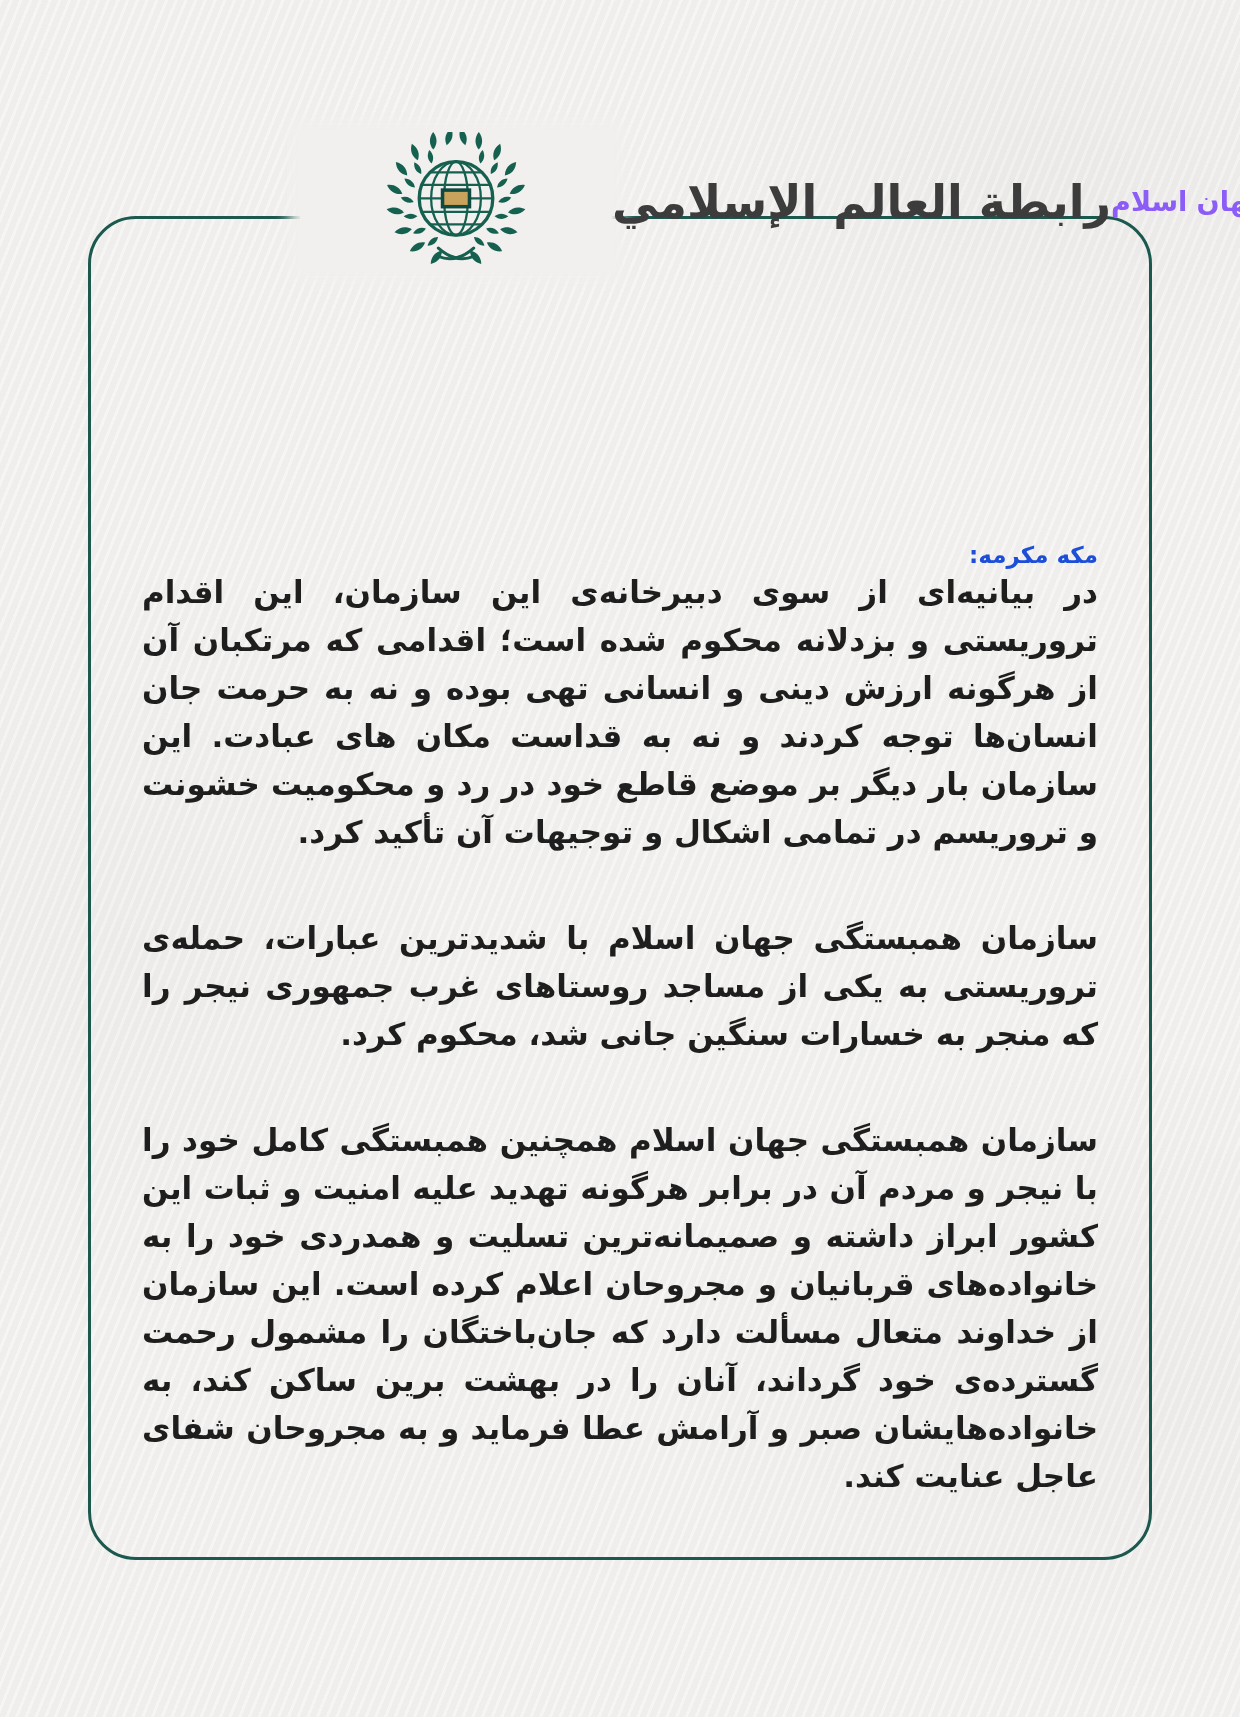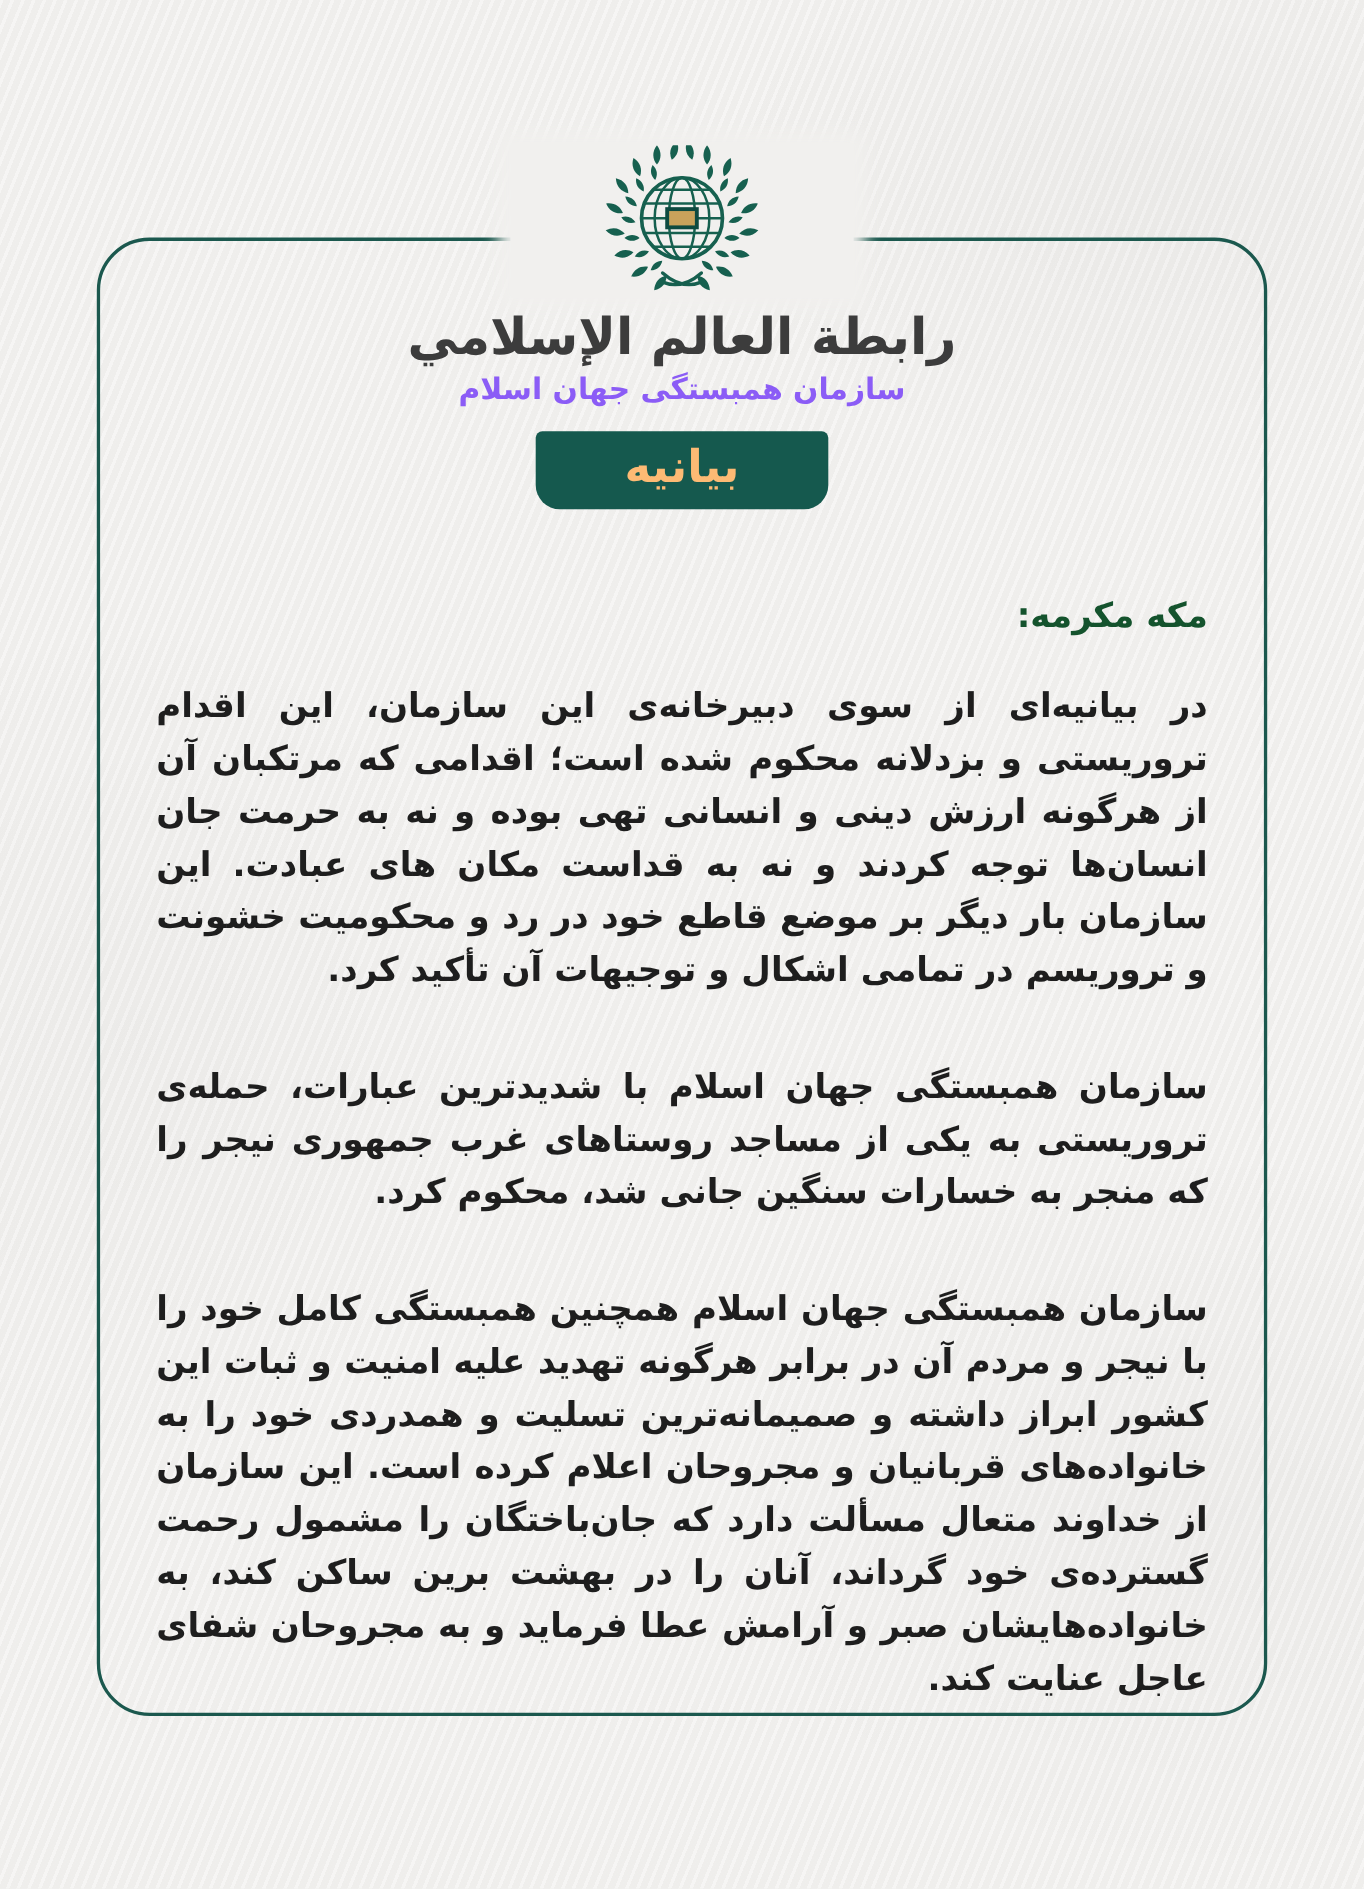--- a/index.html
+++ b/index.html
@@ -26,21 +26,21 @@
     left: 88px; top: 216px;
     width: 1064px; height: 1344px;
     border: 3px solid #1b584e;
     border-radius: 48px;
     background: transparent;
   }
   .header-stack {
     position: absolute;
     top: 130px; left: 50%;
     transform: translateX(-50%);
-    display: flex; flex-direction: column; align-items: center;
+    display: flex; align-items: center;
     z-index: 2;
     width: 640px;
   }
   .emblem-wrap {
     background: #f1f0ee;
     padding: 2px 42px 0 42px;
     box-shadow: 0 0 14px 10px #f1f0ee;
     line-height: 0;
   }
   .calligraphy {
@@ -78,25 +78,24 @@
   }
   .card-content {
     position: absolute;
     left: 88px; top: 216px;
     width: 1064px; height: 1344px;
     padding: 326px 54px 0 54px;
     direction: rtl;
     z-index: 1;
   }
   .location-heading {
-    font-size: 31px;
+    font-size: 23px;
     font-weight: 700;
-    color: #14532d;
+    color: #1d4ed8;
     text-align: right;
-    margin-bottom: 40px;
   }
   .body-text p {
     font-size: 31px;
     font-weight: 700;
     color: #1e1e1e;
     line-height: 48px;
     text-align: justify;
     margin-bottom: 58px;
   }
 </style>

